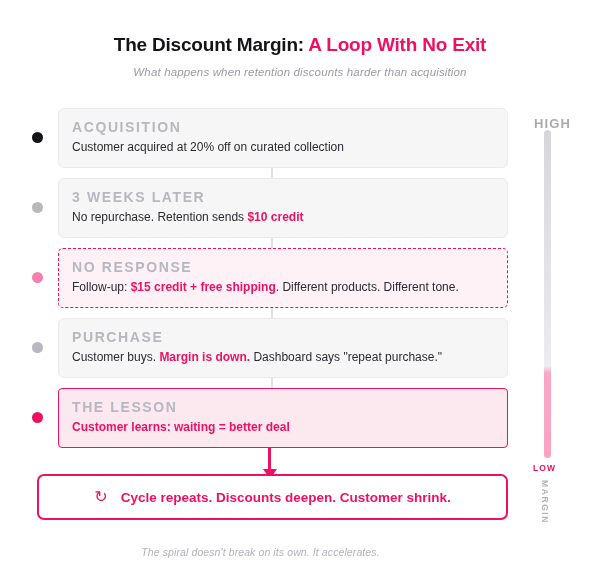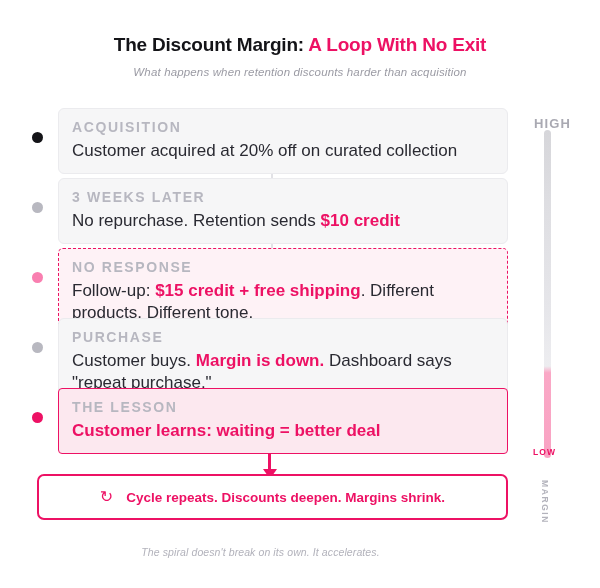--- a/index.html
+++ b/index.html
@@ -73,21 +73,21 @@
   }
   .step-label {
     font-size: 14px;
     font-weight: bold;
     letter-spacing: 1.6px;
     color: #B7B7C0;
     text-transform: uppercase;
     margin-bottom: 5px;
   }
   .step-text {
-    font-size: 17px;
+    font-size: 12px;
     color: #2A2A32;
     line-height: 1.3;
   }
   .step-text .hl {
     color: #ED1164;
     font-weight: bold;
   }
   .step-text.accent-all {
     color: #ED1164;
     font-weight: bold;
@@ -180,21 +180,21 @@
     background: linear-gradient(to bottom,
         #D6D6DA 0%,
         #DEDEE2 22%,
         #E6E6EA 55%,
         #EDEDF0 72%,
         #FAA8C6 74%,
         #F9A3C3 100%);
   }
   .gauge-low {
     position: absolute;
-    top: 339px;
+    top: 355px;
     left: 5px;
     font-size: 8.5px;
     font-weight: bold;
     letter-spacing: 1.1px;
     color: #ED1164;
   }
   .gauge-vert {
     position: absolute;
     top: 372px;
     left: 12px;
@@ -275,21 +275,21 @@
     <div class="step-box solid-accent">
       <div class="step-label">THE LESSON</div>
       <div class="step-text accent-all"><span>Customer learns: waiting = better deal</span></div>
     </div>
   </div>
 
 </div>
 
 <div class="cycle">
   <span class="cycle-icon">↻</span>
-  <span class="cycle-text">Cycle repeats. Discounts deepen. Margins shrink.</span>
+  <span class="cycle-text">Cycle repeats. Discounts deepen. Customer shrink.</span>
 </div>
 
 <div class="gauge">
   <div class="gauge-high">HIGH</div>
   <div class="gauge-bar"></div>
   <div class="gauge-low">LOW</div>
   <div class="gauge-vert">MARGIN</div>
 </div>
 
 <div class="footer">The spiral doesn't break on its own. It accelerates.</div>

